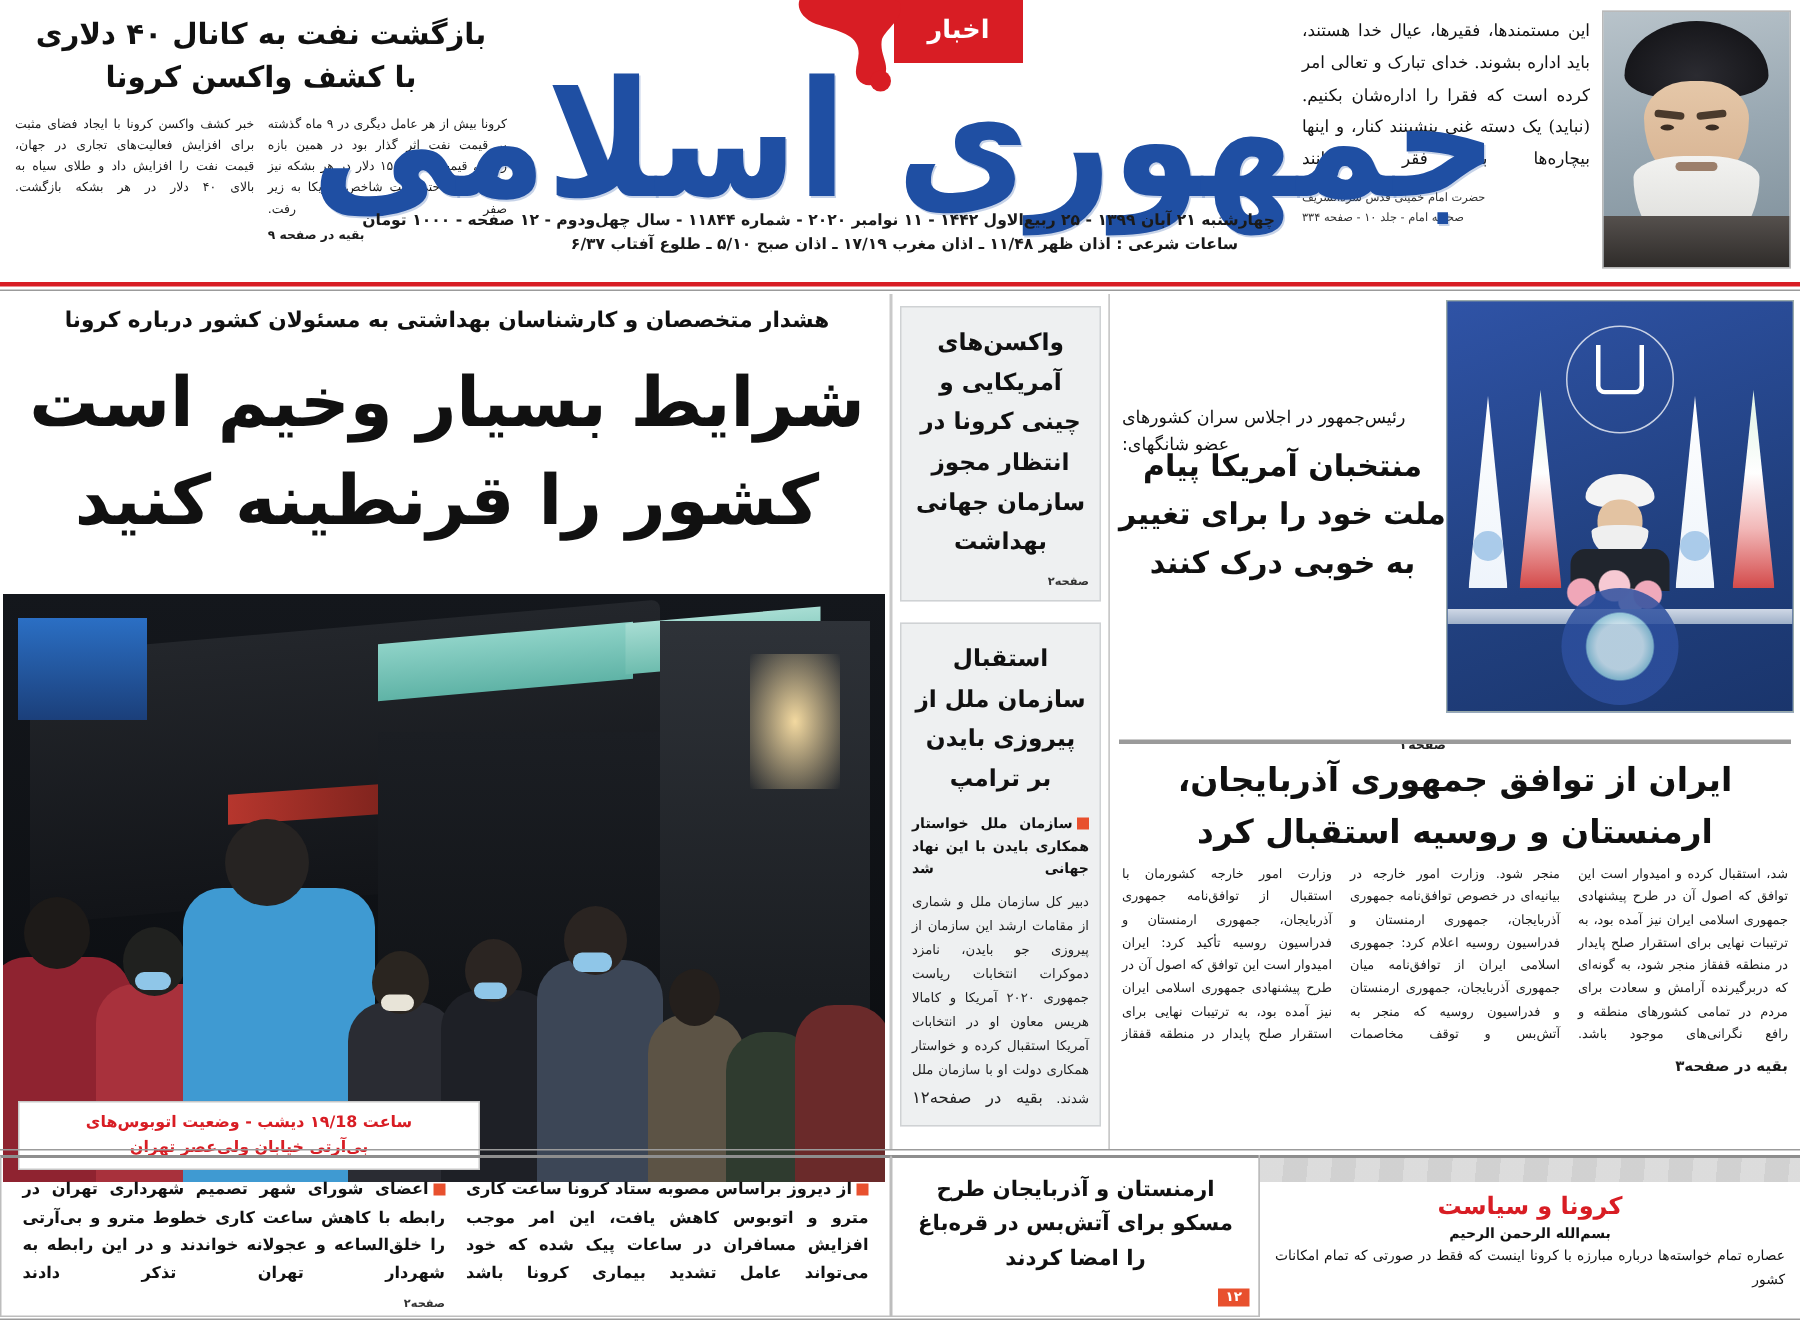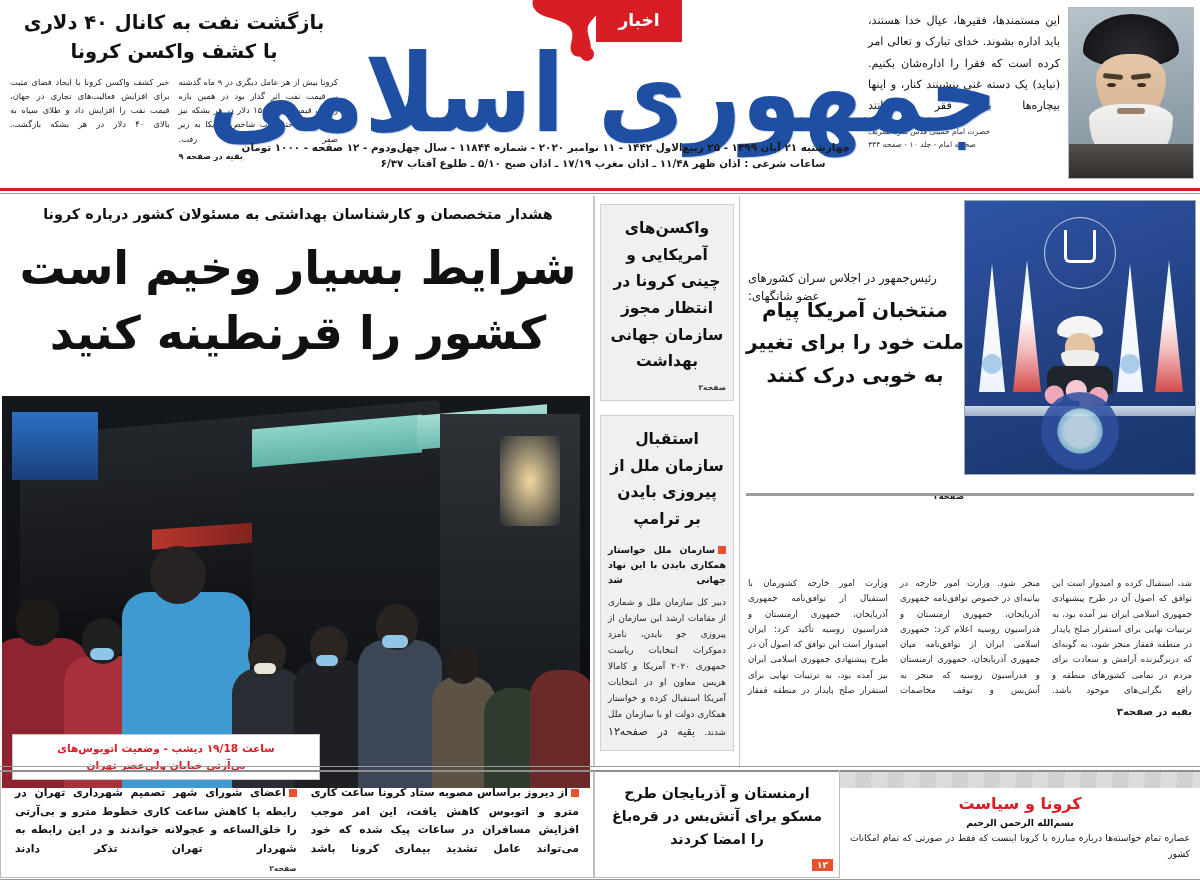--- a/index.html
+++ b/index.html
@@ -398,20 +398,21 @@
         <div class="rp-desk"></div>
         <div class="rp-sco"></div>
       </div>
 
       <div class="pres-kicker">رئیس‌جمهور در اجلاس سران کشورهای عضو شانگهای:</div>
       <div class="pres-head">منتخبان آمریکا پیام ملت خود را برای تغییر به خوبی درک کنند</div>
       <div class="pres-page">صفحه۳</div>
 
       <div class="hr-right1"></div>
 
+      <div class="azr-head">ایران از توافق جمهوری آذربایجان، ارمنستان و روسیه استقبال کرد</div>
 
       <div class="azr-cols">
         <div class="azr-col">وزارت امور خارجه کشورمان با استقبال از توافق‌نامه جمهوری آذربایجان، جمهوری ارمنستان و فدراسیون روسیه تأکید کرد: ایران امیدوار است این توافق که اصول آن در طرح پیشنهادی جمهوری اسلامی ایران نیز آمده بود، به ترتیبات نهایی برای استقرار صلح پایدار در منطقه قفقاز</div>
         <div class="azr-col">منجر شود. وزارت امور خارجه در بیانیه‌ای در خصوص توافق‌نامه جمهوری آذربایجان، جمهوری ارمنستان و فدراسیون روسیه اعلام کرد: جمهوری اسلامی ایران از توافق‌نامه میان جمهوری آذربایجان، جمهوری ارمنستان و فدراسیون روسیه که منجر به آتش‌بس و توقف مخاصمات</div>
         <div class="azr-col">
           <span>شد، استقبال کرده و امیدوار است این توافق که اصول آن در طرح پیشنهادی جمهوری اسلامی ایران نیز آمده بود، به ترتیبات نهایی برای استقرار صلح پایدار در منطقه قفقاز منجر شود، به گونه‌ای که دربرگیرنده آرامش و سعادت برای مردم در تمامی کشورهای منطقه و رافع نگرانی‌های موجود باشد.</span>
           <span class="cont">بقیه در صفحه۳</span>
         </div>
       </div>
     </div>

